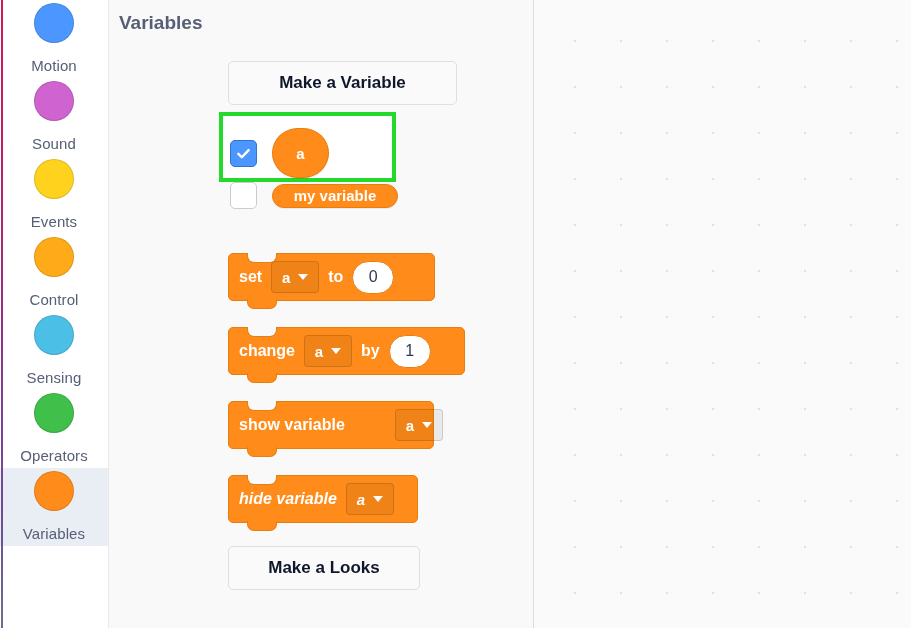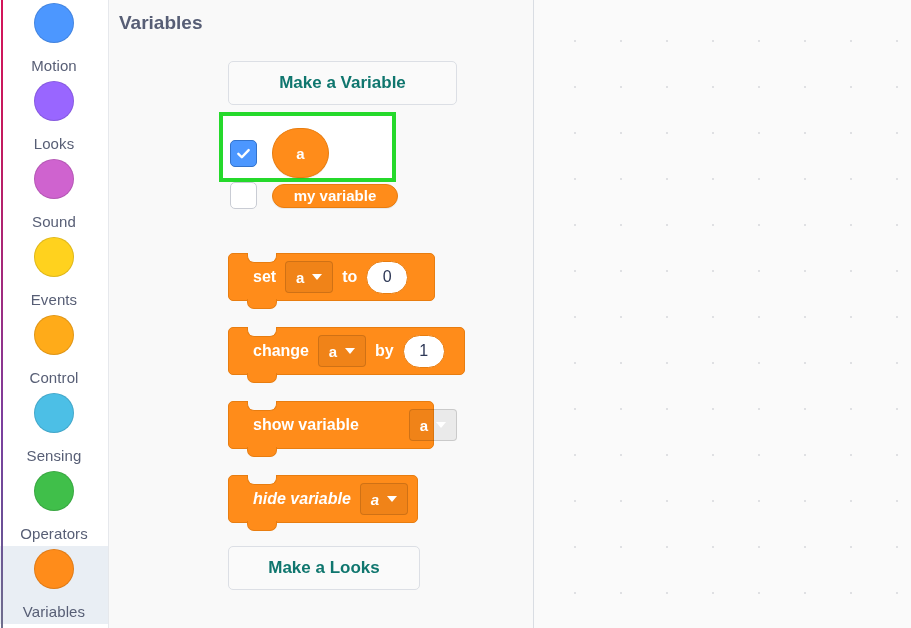--- a/index.html
+++ b/index.html
@@ -84,21 +84,21 @@
   }
 
   .make-btn {
     position: absolute;
     left: 119px;
     width: 229px;
     height: 44px;
     border: 1px solid #dcdfe5;
     border-radius: 5px;
     background: #fafafa;
-    color: #0f766e;
+    color: #0f172a;
     font-size: 17px;
     font-weight: bold;
     display: flex;
     align-items: center;
     justify-content: center;
     cursor: pointer;
   }
   #make-variable-btn { top: 61px; }
   #make-list-btn { top: 546px; width: 192px; }
 
@@ -170,21 +170,21 @@
   .block {
     position: absolute;
     background: #ff8c1a;
     border: 1px solid #e87d10;
     border-radius: 5px;
     color: #ffffff;
     font-size: 16px;
     font-weight: bold;
     display: flex;
     align-items: center;
-    padding-left: 24px;
+    padding-left: 10px;
     cursor: grab;
     height: 48px;
   }
   
   .block::before {
     content: "";
     position: absolute;
     left: 18px; top: -1px;
     width: 28px; height: 9px;
     background: #f9f9f9;
@@ -269,24 +269,20 @@
 
   <div class="accent-strip"></div>
 
   <div class="category-bar">
 
     <div class="cat-item">
       <div class="cat-dot" style="background:#4c97ff"></div>
       <div class="cat-label">Motion</div>
     </div>
 
-    <div class="cat-item">
-      <div class="cat-dot" style="background:#9966ff"></div>
-      <div class="cat-label">Looks</div>
-    </div>
 
     <div class="cat-item">
       <div class="cat-dot" style="background:#cf63cf"></div>
       <div class="cat-label">Sound</div>
     </div>
 
     <div class="cat-item">
       <div class="cat-dot" style="background:#ffd21e"></div>
       <div class="cat-label">Events</div>
     </div>

